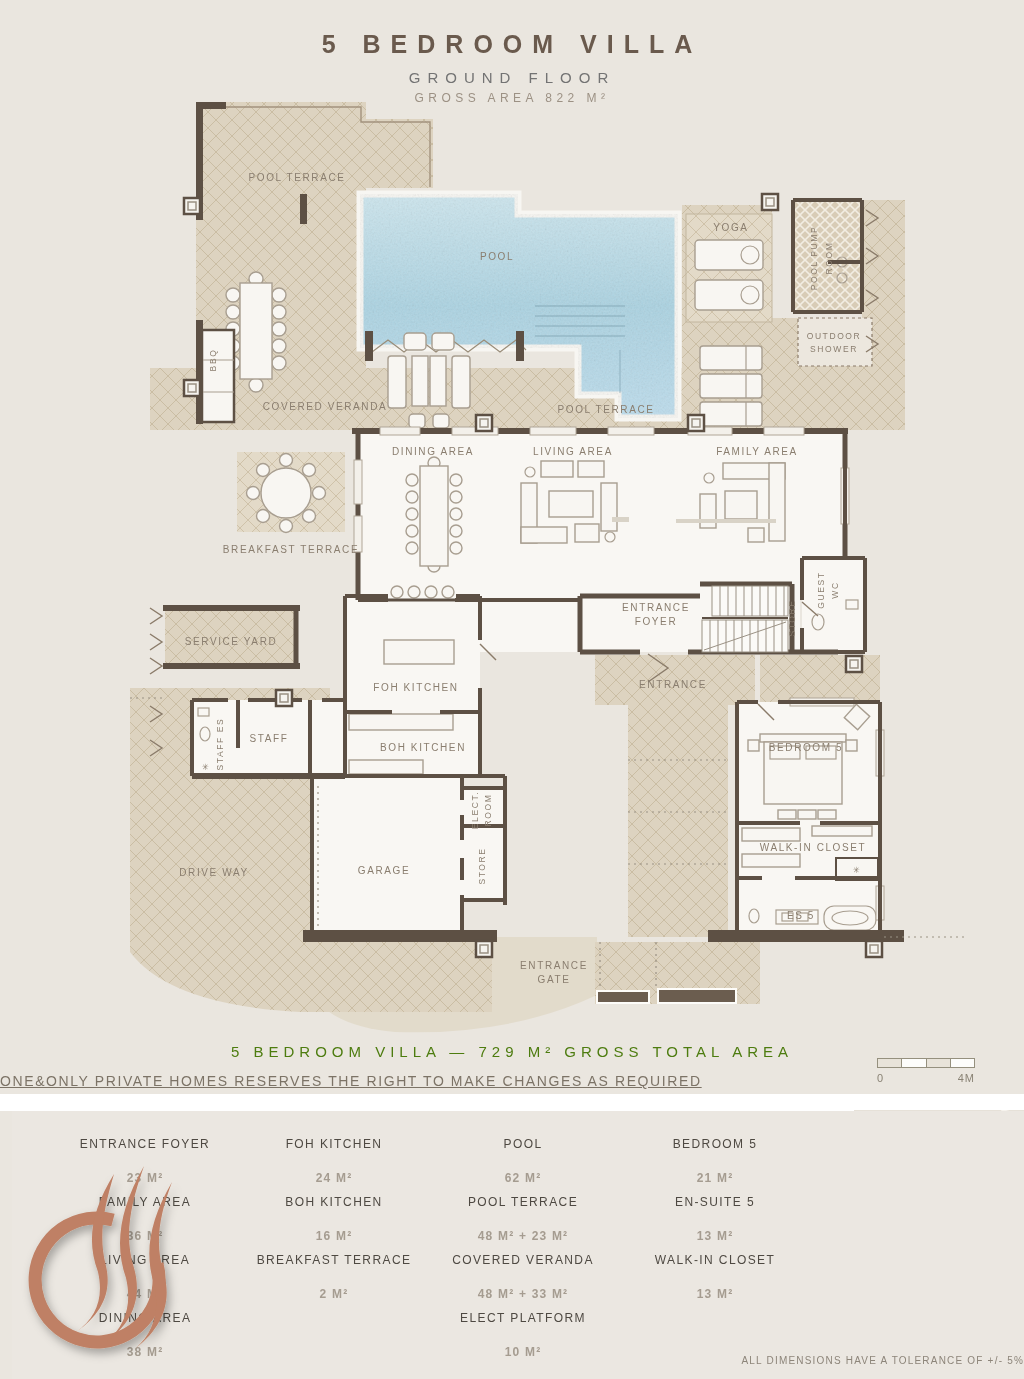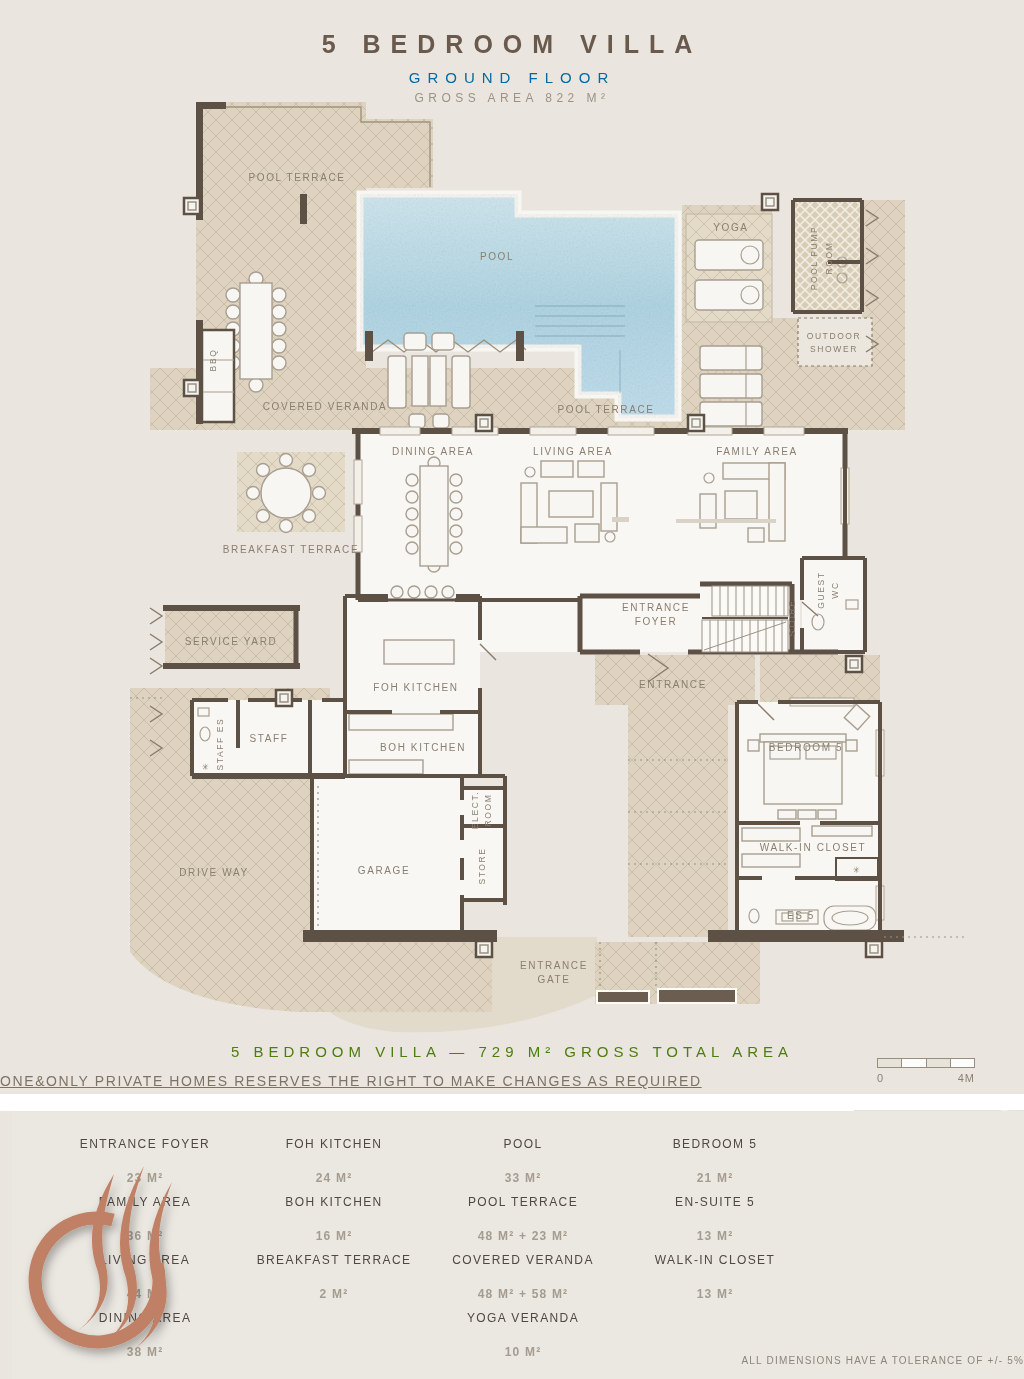--- a/index.html
+++ b/index.html
@@ -3,21 +3,21 @@
 <meta charset="utf-8">
 <style>
   html,body{margin:0;padding:0;}
   body{width:1024px;height:1379px;position:relative;background:#eae6df;
        font-family:"Liberation Sans",sans-serif;overflow:hidden;}
   .abs{position:absolute;}
   
   .title{top:30px;left:0;width:100%;text-align:center;font-size:25px;font-weight:bold;
          letter-spacing:10px;color:#6a5a4d;}
   .subtitle{top:69px;left:0;width:100%;text-align:center;font-size:15px;
-         letter-spacing:7px;color:#0369a1;}
+         letter-spacing:7px;color:#737373;}
   .subtitle2{top:91px;left:0;width:100%;text-align:center;font-size:12px;
          letter-spacing:4.5px;color:#9c9184;}
   
   svg.plan{top:0;left:0;position:absolute;}
   .lbl{font-family:"Liberation Sans",sans-serif;font-size:10px;fill:#8a7e6f;
        letter-spacing:1.6px;}
   .lbls{font-size:8.5px;}
   .w{stroke:#5d5044;fill:none;}
   .furn{stroke:#a89e90;stroke-width:1.4;fill:#f8f6f2;}
   .furnl{stroke:#a89e90;stroke-width:1.2;fill:none;}
@@ -482,32 +482,32 @@
       <div class="larea">16 M²</div>
     </div>
     <div class="litem">
       <div class="lname">BREAKFAST TERRACE</div>
       <div class="larea">2 M²</div>
     </div>
   </div>
   <div class="lcol" style="left:411px;">
     <div class="litem">
       <div class="lname">POOL</div>
-      <div class="larea">33 M²</div>
+      <div class="larea">62 M²</div>
     </div>
     <div class="litem">
       <div class="lname">POOL TERRACE</div>
       <div class="larea">48 M² + 23 M²</div>
     </div>
     <div class="litem">
       <div class="lname">COVERED VERANDA</div>
-      <div class="larea">48 M² + 58 M²</div>
-    </div>
-    <div class="litem">
-      <div class="lname">YOGA VERANDA</div>
+      <div class="larea">48 M² + 33 M²</div>
+    </div>
+    <div class="litem">
+      <div class="lname">ELECT PLATFORM</div>
       <div class="larea">10 M²</div>
     </div>
   </div>
   <div class="lcol" style="left:603px;">
     <div class="litem">
       <div class="lname">BEDROOM 5</div>
       <div class="larea">21 M²</div>
     </div>
     <div class="litem">
       <div class="lname">EN-SUITE 5</div>

